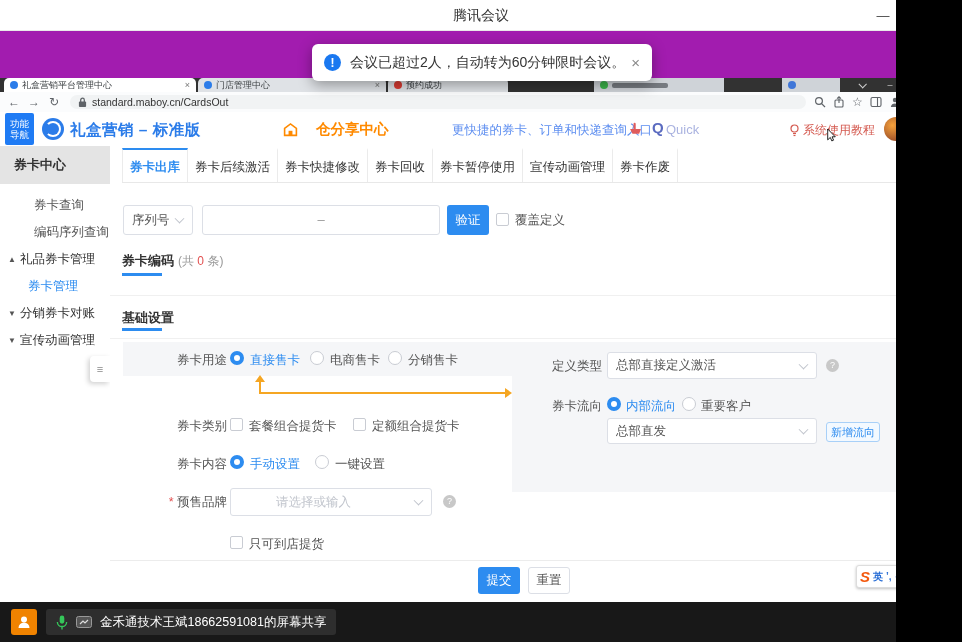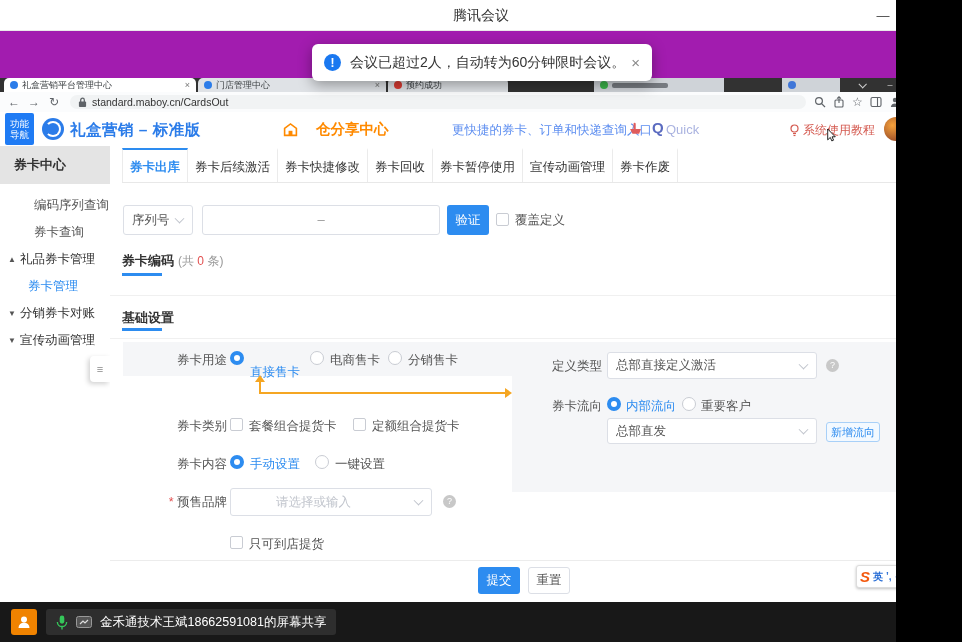--- a/index.html
+++ b/index.html
@@ -260,22 +260,22 @@
         <div class="avatar"></div>
         <div class="uname">8385xh</div>
         <div class="usub">xh</div>
       </div>
 
       <div class="appbody">
 
         <div class="sidebar">
           <div class="sb-title">券卡中心</div>
           <div class="sb-list">
+            <div class="sb-item sb-plain">券卡查询</div>
             <div class="sb-item sb-plain">编码序列查询</div>
-            <div class="sb-item sb-plain">券卡查询</div>
             <div class="sb-item sb-parent">
               <span class="arr">▲</span><span>礼品券卡管理</span>
             </div>
             <div class="sb-item sb-child sb-active">券卡管理</div>
             <div class="sb-item sb-parent">
               <span class="arr">▼</span><span>分销券卡对账</span>
             </div>
             <div class="sb-item sb-parent">
               <span class="arr">▼</span><span>宣传动画管理</span>
             </div>
@@ -314,21 +314,21 @@
 
           <div class="sechdr" style="top:163px;">基础设置</div>
           <div class="underline" style="top:182px;"></div>
           <div class="hairline" style="top:192px;"></div>
 
           <div class="band-left"></div>
           <div class="panel-right"></div>
 
           <div class="flabel" style="left:55px;top:206px;">券卡用途</div>
           <span class="radio radio-on abs" style="left:120px;top:205px;"></span>
-          <span class="optlbl opt-on abs" style="left:140px;top:206px;margin-top:12px;">直接售卡</span>
+          <span class="optlbl opt-on abs" style="left:140px;top:206px;">直接售卡</span>
           <span class="radio abs" style="left:200px;top:205px;"></span>
           <span class="optlbl abs" style="left:220px;top:206px;">电商售卡</span>
           <span class="radio abs" style="left:278px;top:205px;"></span>
           <span class="optlbl abs" style="left:298px;top:206px;">分销售卡</span>
 
           <div class="conn-up"></div>
           <div class="conn-v"></div>
           <div class="conn-h"></div>
           <div class="conn-rt"></div>
 

